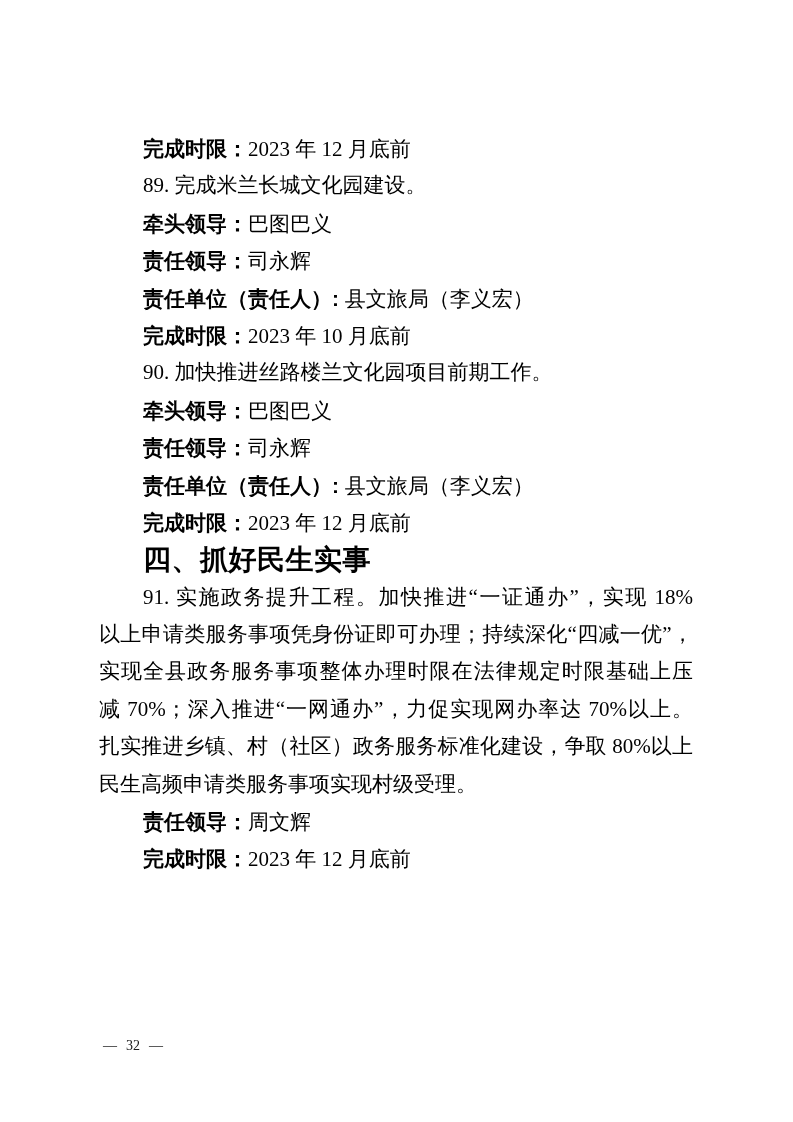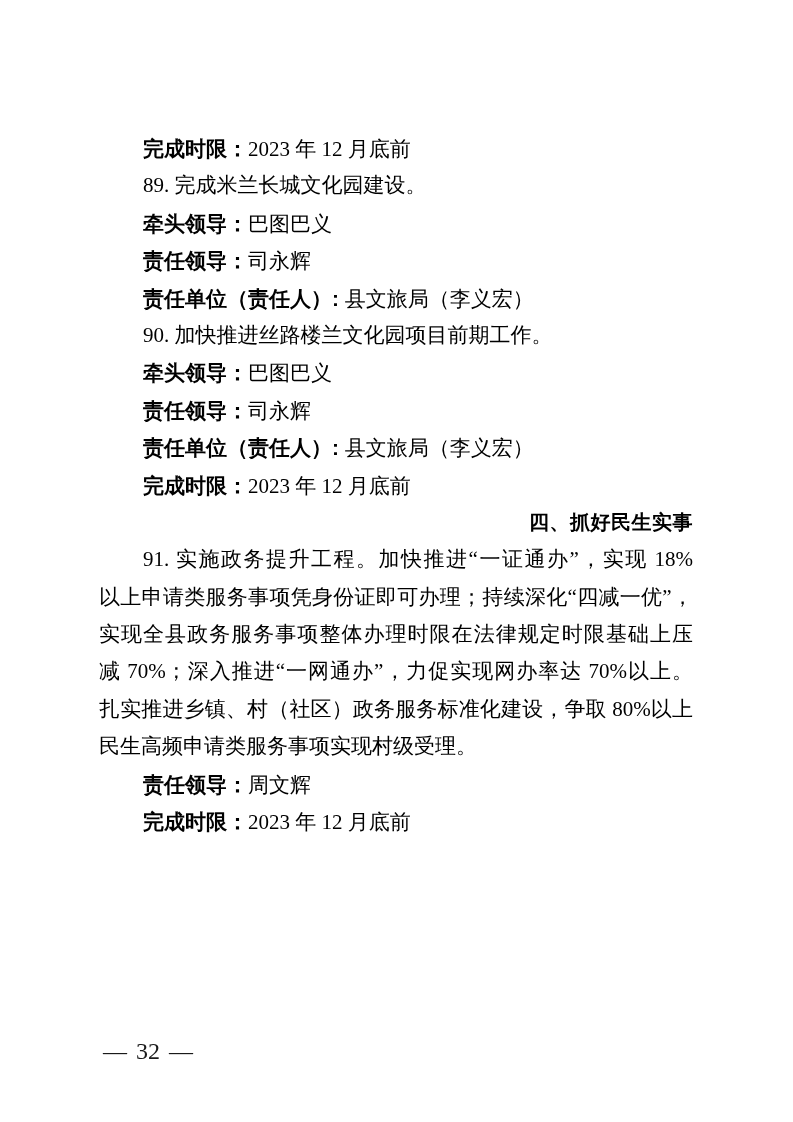--- a/index.html
+++ b/index.html
@@ -38,42 +38,43 @@
     white-space: nowrap;
   }
   .seg.lbl {
     font-family: "Liberation Sans", "DejaVu Sans", sans-serif;
     font-weight: 700;
   }
   .seg.txt {
     font-family: "Liberation Serif", "DejaVu Serif", serif;
     font-weight: 400;
   }
-  .line.head { font-size: 20px; letter-spacing: 0.5px; text-align: right; }
+  .line.head { font-size: 28px; letter-spacing: 0.5px; }
   .page-footer {
     position: absolute;
     left: 103px;
     top: 1038px;
     font-family: "Liberation Serif", "DejaVu Serif", serif;
-    font-size: 24px;
+    font-size: 14px;
     color: #1a1a1a;
     white-space: nowrap;
   }
   .page-footer .pnum { margin: 0 9px; }
 </style>
 </head>
 <body>
 
 <div class="page">
   <main class="text-block">
       <div class="line ind"><span class="seg lbl">完成时限：</span><span class="seg txt">2023 年 12 月底前</span></div>
       <div class="line ind"><span class="seg txt">89. 完成米兰长城文化园建设。</span></div>
       <div class="line ind"><span class="seg lbl">牵头领导：</span><span class="seg txt">巴图巴义</span></div>
       <div class="line ind"><span class="seg lbl">责任领导：</span><span class="seg txt">司永辉</span></div>
       <div class="line ind"><span class="seg lbl">责任单位（责任人）: </span><span class="seg txt">县文旅局（李义宏）</span></div>
+      <div class="line ind"><span class="seg lbl">完成时限：</span><span class="seg txt">2023 年 10 月底前</span></div>
       <div class="line ind"><span class="seg txt">90. 加快推进丝路楼兰文化园项目前期工作。</span></div>
       <div class="line ind"><span class="seg lbl">牵头领导：</span><span class="seg txt">巴图巴义</span></div>
       <div class="line ind"><span class="seg lbl">责任领导：</span><span class="seg txt">司永辉</span></div>
       <div class="line ind"><span class="seg lbl">责任单位（责任人）: </span><span class="seg txt">县文旅局（李义宏）</span></div>
       <div class="line ind"><span class="seg lbl">完成时限：</span><span class="seg txt">2023 年 12 月底前</span></div>
       <div class="line ind head"><span class="seg lbl">四、抓好民生实事</span></div>
       <div class="line ind just"><span class="seg txt">91. 实施政务提升工程。加快推进“一证通办”，实现 18%</span></div>
       <div class="line just"><span class="seg txt">以上申请类服务事项凭身份证即可办理；持续深化“四减一优”，</span></div>
       <div class="line just"><span class="seg txt">实现全县政务服务事项整体办理时限在法律规定时限基础上压</span></div>
       <div class="line just"><span class="seg txt">减 70%；深入推进“一网通办”，力促实现网办率达 70%以上。</span></div>

